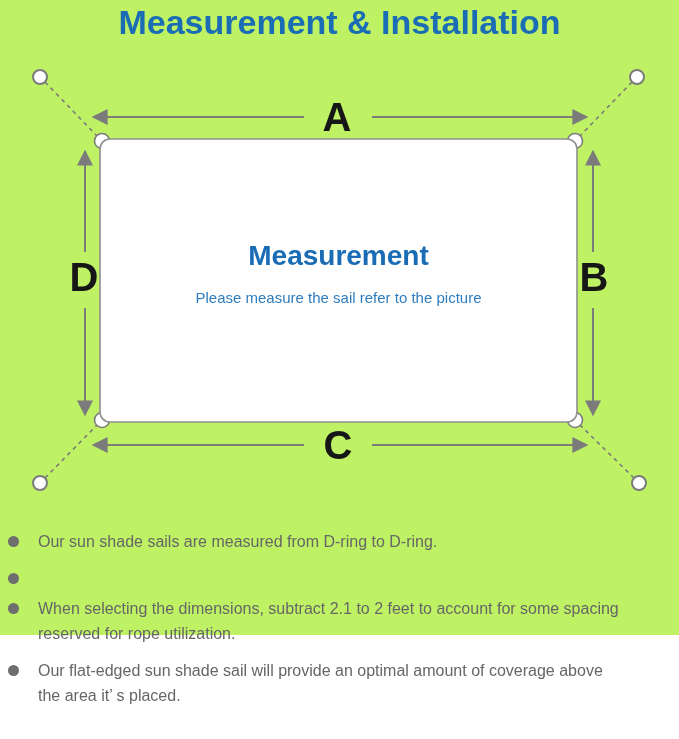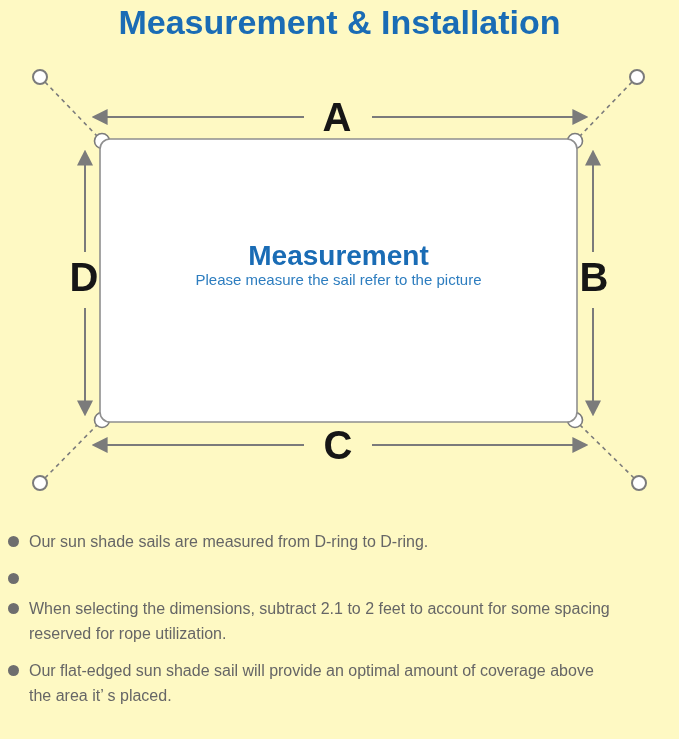--- a/index.html
+++ b/index.html
@@ -1,20 +1,20 @@
 <!DOCTYPE html>
 <html><head>
 <meta charset="utf-8">
 <style>
   html, body { margin: 0; padding: 0; background: #ffffff; }
   body {
     width: 679px; height: 739px; overflow: hidden;
     font-family: "Liberation Sans", "DejaVu Sans", sans-serif;
   }
-  .page { width: 679px; height: 739px; position: relative; background: #fef9c3; }
+  .page { width: 679px; height: 635px; position: relative; background: #bef264; }
 
   .title {
     margin: 0; padding-top: 3px; height: 52px;
     text-align: center; font-size: 34px; font-weight: bold;
     color: #1a6cb5; letter-spacing: 0px;
   }
 
   .diagram { position: relative; width: 679px; height: 460px; }
   .diagram svg { position: absolute; left: 0; top: 0; }
 
@@ -23,24 +23,24 @@
     display: flex; align-items: center; justify-content: center;
     font-size: 40px; font-weight: bold; color: #161616;
   }
   .label-a { left: 307px; top: 37px; }
   .label-c { left: 308px; top: 365px; }
   .label-d { left: 54px;  top: 197px; }
   .label-b { left: 564px; top: 197px; }
 
   .center-text { position: absolute; left: 100px; top: 186px; width: 477px; text-align: center; }
   .center-heading { font-size: 28px; font-weight: bold; color: #1a6cb5; line-height: 30px; }
-  .center-sub { margin-top: 0; font-size: 15px; color: #2d7dbf; text-align: center; }
+  .center-sub { margin-top: 18px; font-size: 15px; color: #2d7dbf; text-align: center; }
 
   .notes { list-style: none; margin: 0; padding: 14px 8px 0 4px; }
-  .note { display: flex; gap: 10px; margin-bottom: 12px; }
+  .note { display: flex; gap: 19px; margin-bottom: 12px; }
   .dot {
     flex: 0 0 auto; width: 11px; height: 11px; margin-top: 7px; margin-left: 4px;
     border-radius: 50%; background: #6e6e6e;
   }
   .note-text {
     font-size: 16px; line-height: 25px; color: #666666;
     white-space: pre-line;
   }
 </style>
 </head>

